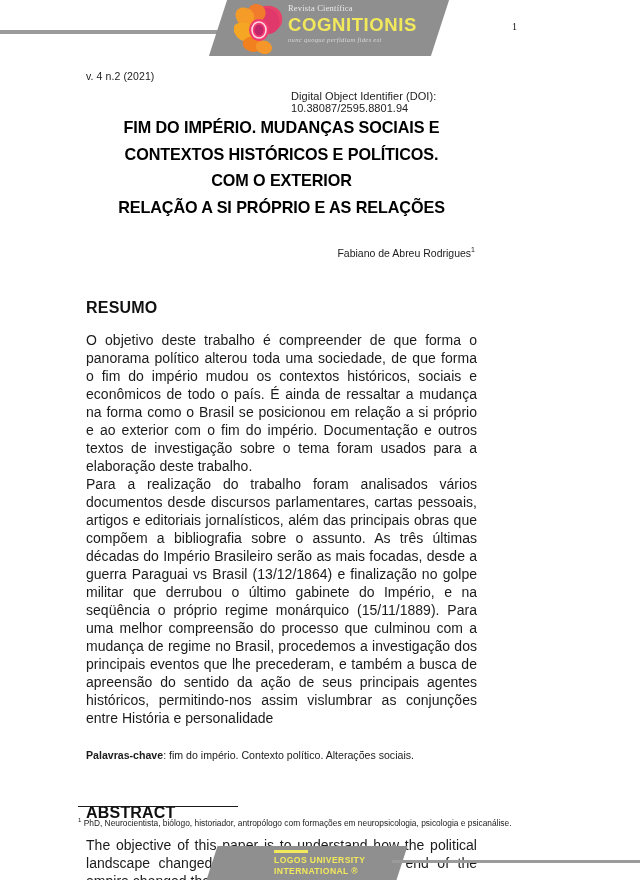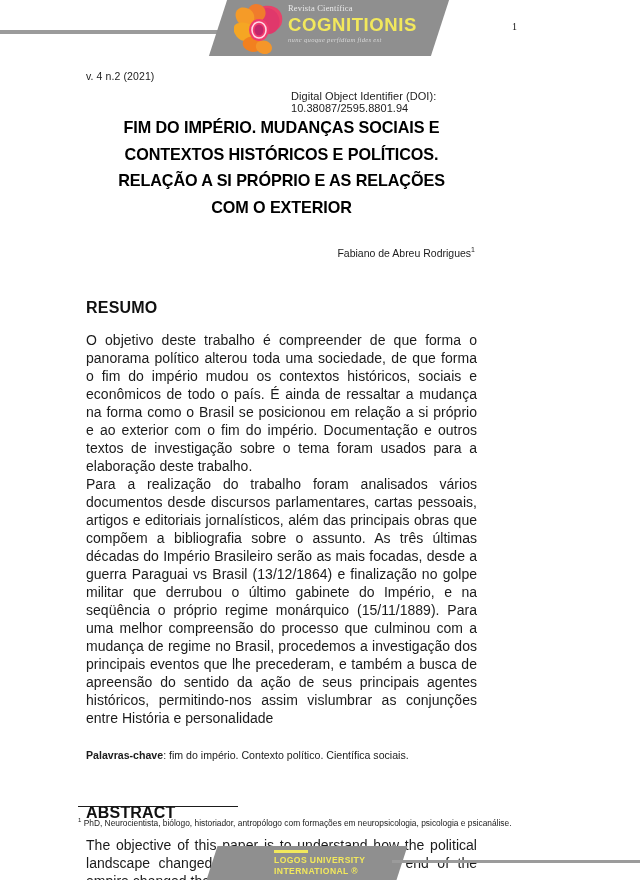--- a/index.html
+++ b/index.html
@@ -277,36 +277,36 @@
 <div class="page">
   <div class="content">
 
     <div class="volume-line">v. 4 n.2 (2021)</div>
 
     <div class="doi-line">Digital Object Identifier (DOI): 10.38087/2595.8801.94</div>
 
     <div class="doc-title">
       <div>FIM DO IMPÉRIO. MUDANÇAS SOCIAIS E</div>
       <div>CONTEXTOS HISTÓRICOS E POLÍTICOS.</div>
+      <div>COM O EXTERIOR</div>
       <div>RELAÇÃO A SI PRÓPRIO E AS RELAÇÕES</div>
-      <div>COM O EXTERIOR</div>
     </div>
 
     <div class="author-line">
       <span>Fabiano de Abreu Rodrigues</span><sup>1</sup>
     </div>
 
     <div class="section-heading">RESUMO</div>
 
     <div class="body-para">O objetivo deste trabalho é compreender de que forma o panorama político alterou toda uma sociedade, de que forma o fim do império mudou os contextos históricos, sociais e econômicos de todo o país. É ainda de ressaltar a mudança na forma como o Brasil se posicionou em relação a si próprio e ao exterior com o fim do império. Documentação e outros textos de investigação sobre o tema foram usados para a elaboração deste trabalho.</div>
 
     <div class="body-para tight">Para a realização do trabalho foram analisados vários documentos desde discursos parlamentares, cartas pessoais, artigos e editoriais jornalísticos, além das principais obras que compõem a bibliografia sobre o assunto. As três últimas décadas do Império Brasileiro serão as mais focadas, desde a guerra Paraguai vs Brasil (13/12/1864) e finalização no golpe militar que derrubou o último gabinete do Império, e na seqüência o próprio regime monárquico (15/11/1889). Para uma melhor compreensão do processo que culminou com a mudança de regime no Brasil, procedemos a investigação dos principais eventos que lhe precederam, e também a busca de apreensão do sentido da ação de seus principais agentes históricos, permitindo-nos assim vislumbrar as conjunções entre História e personalidade</div>
 
     <div class="keywords">
-      <b>Palavras-chave</b><span>: fim do império. Contexto político. Científica sociais.</span>
+      <b>Palavras-chave</b><span>: fim do império. Contexto político. Alterações sociais.</span>
     </div>
 
     <div class="section-heading">ABSTRACT</div>
 
     <div class="body-para">The objective of this paper is to understand how the political landscape changed an entire society, how the end of the empire changed the historical, social and</div>
 
   </div>
 </div>
 
 <div class="footnote">

